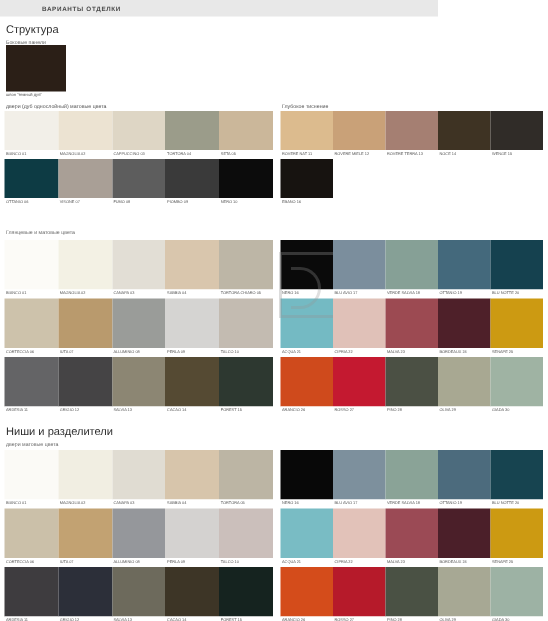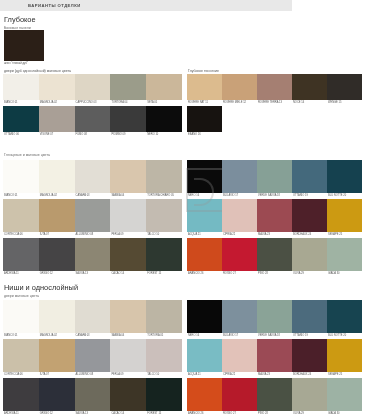--- a/index.html
+++ b/index.html
@@ -95,21 +95,21 @@
 </style>
 </head>
 <body>
 
 <div class="page">
 
   <div class="headerbar">
     <div class="ht">ВАРИАНТЫ ОТДЕЛКИ</div>
   </div>
 
-  <div class="sec-title" style="left:4px;top:15px;">Глубокое</div>
+  <div class="sec-title" style="left:4px;top:15px;">Структура</div>
   <div class="sec-sub" style="left:4px;top:26px;">Боковые панели</div>
 
   <div class="woodbox" style="left:4px;top:30px;width:40px;">
     <span class="chip grain" style="height:31px;background:#2b1f17;"></span>
     <span class="cap">шпон "темный дуб"</span>
   </div>
 
   <div class="grp-head" style="left:4px;top:69px;">двери (дуб однослойный) матовые цвета</div>
 
   <div class="grp-head" style="left:188px;top:69px;">Глубокое тиснение</div>
@@ -320,21 +320,21 @@
       <div class="cell" style="width: 35px;">
         <span class="chip" style="height: 33px; background: rgb(168, 168, 146);"></span>
         <span class="cap">OLIVA 29</span>
       </div>
       <div class="cell" style="width: 35px;">
         <span class="chip" style="height: 33px; background: rgb(159, 179, 163);"></span>
         <span class="cap">GIADA 30</span>
       </div>
     </div>
 
-  <div class="sec-title" style="left:4px;top:283px;">Ниши и однослойный</div>
+  <div class="sec-title" style="left:4px;top:283px;">Ниши и разделители</div>
   <div class="sec-sub" style="left:4px;top:294px;">двери матовые цвета</div>
 
   <div class="grid" id="g-2-0" style="left:3px;top:300px;width:179px;">
       <div class="cell" style="width: 35.8px;">
         <span class="chip" style="height: 33px; background: rgb(251, 250, 246);"></span>
         <span class="cap">BIANCO 01</span>
       </div>
       <div class="cell" style="width: 35.8px;">
         <span class="chip" style="height: 33px; background: rgb(241, 238, 226);"></span>
         <span class="cap">MAGNOLIA 02</span>

